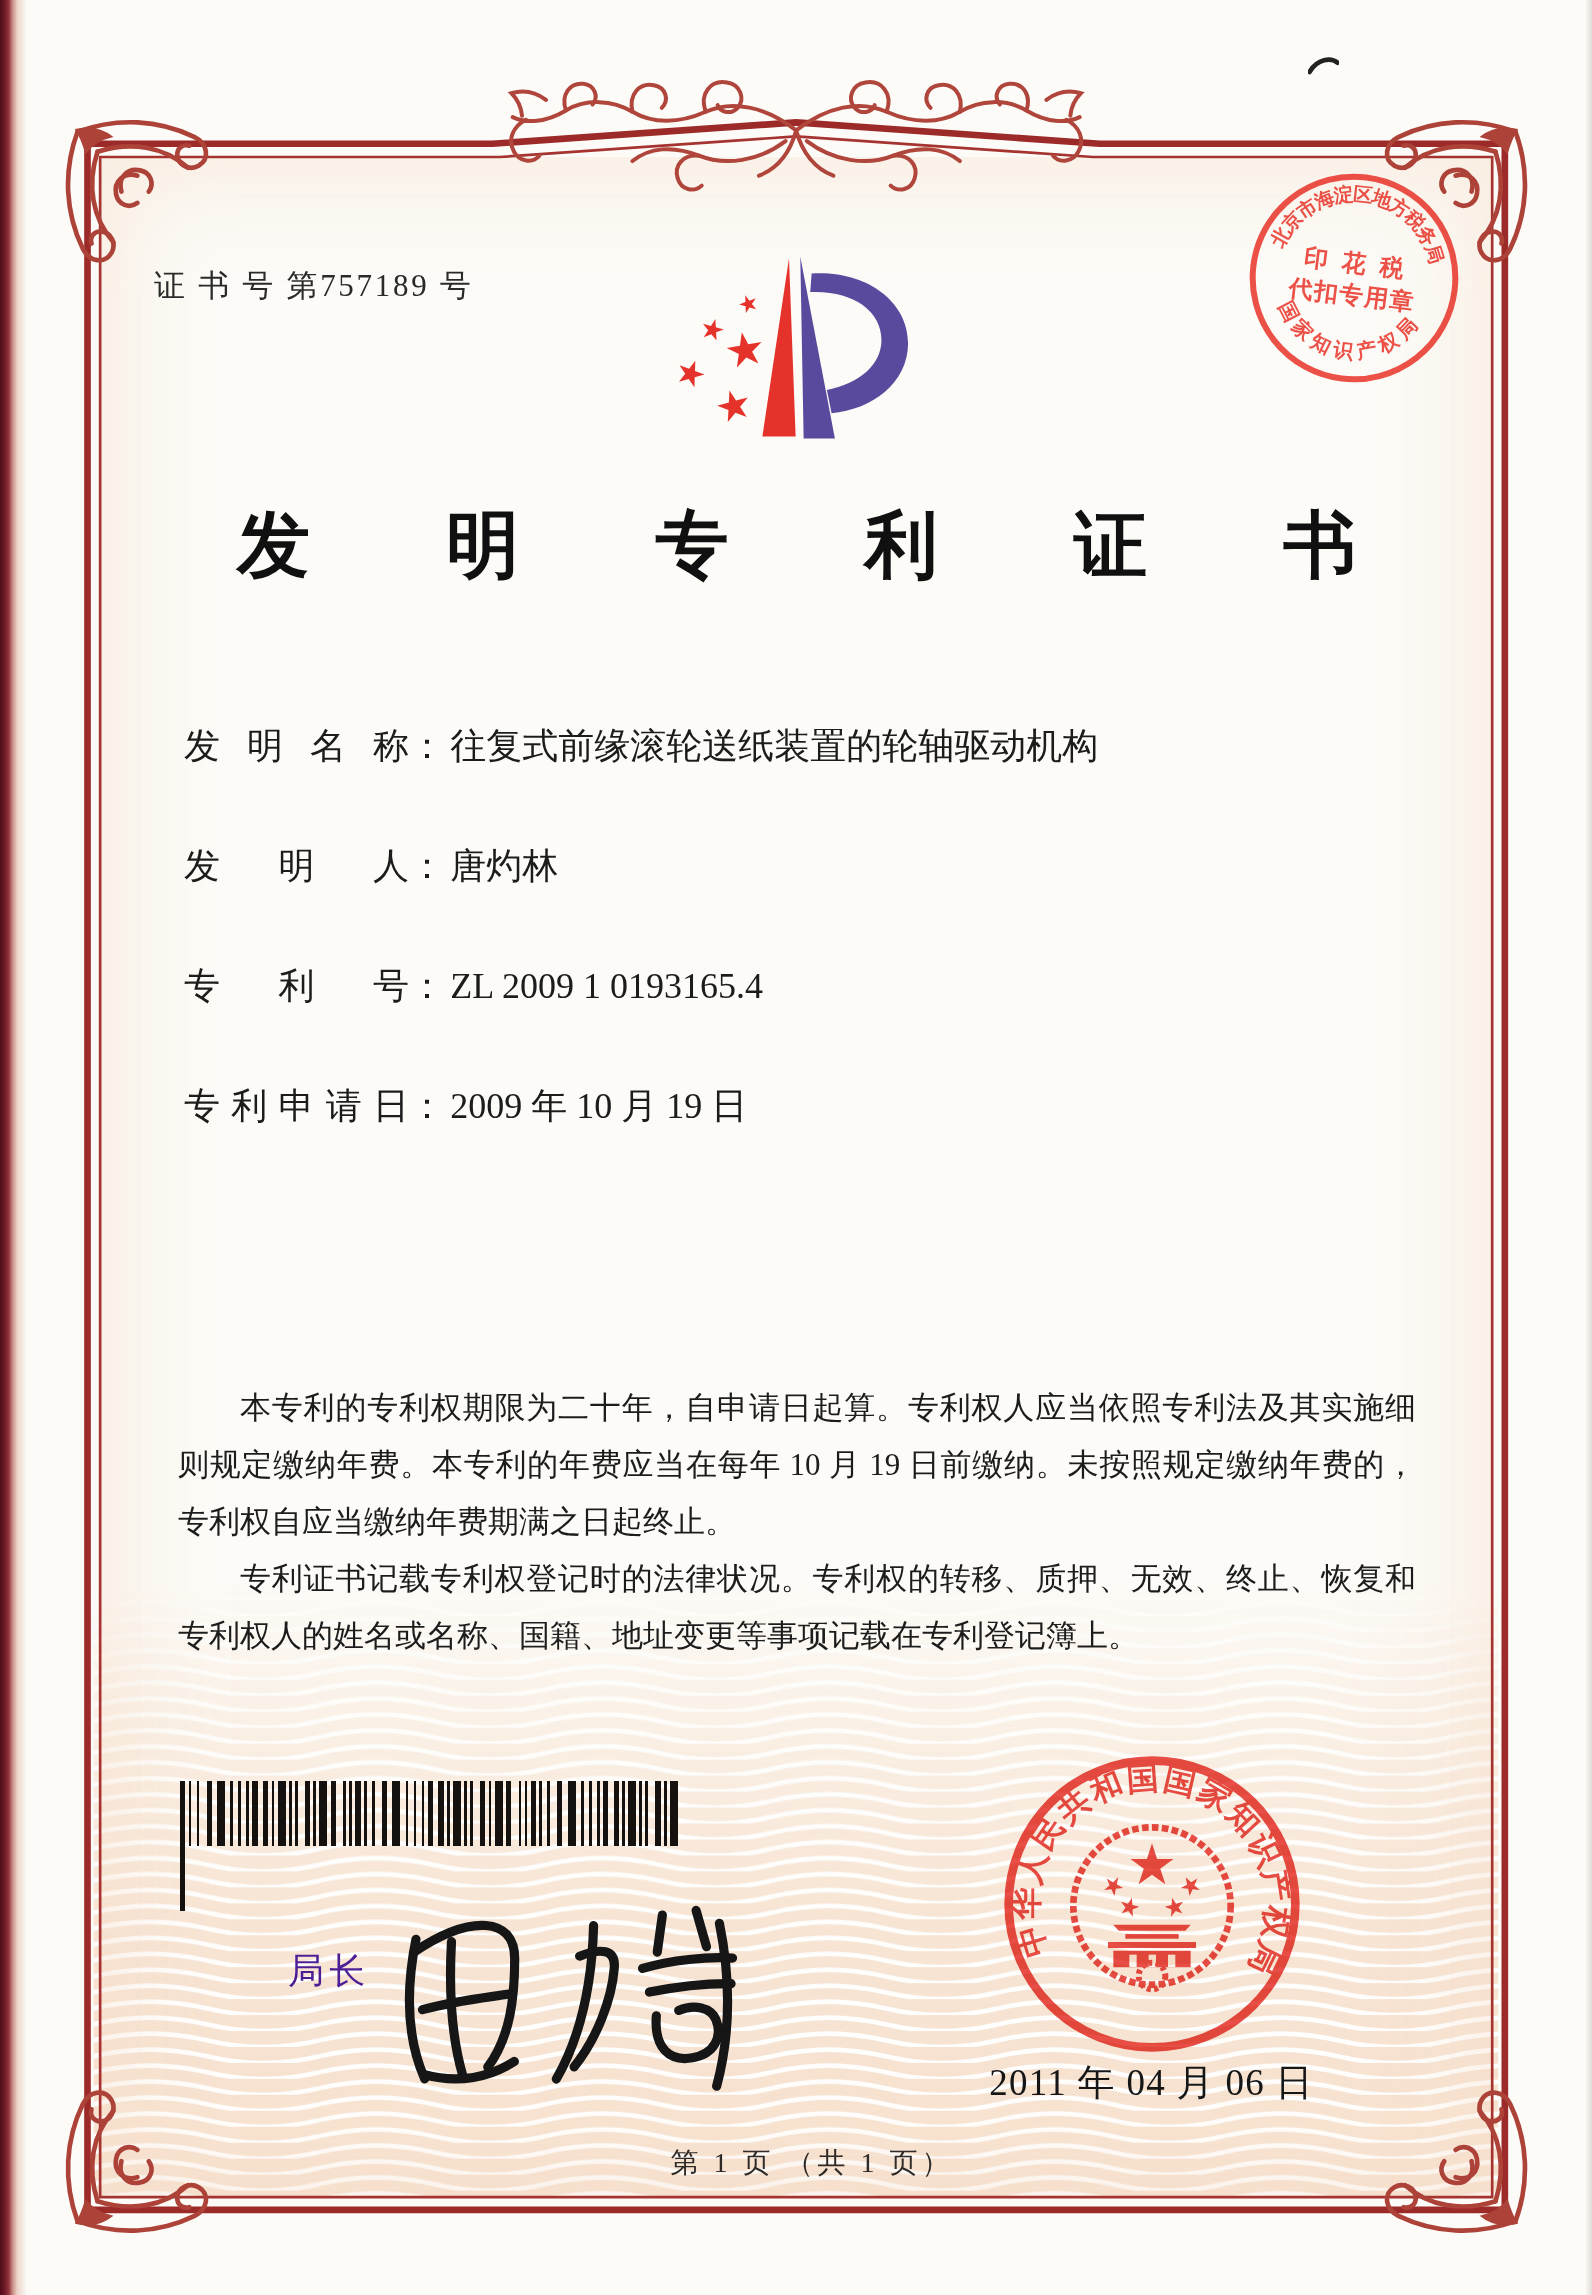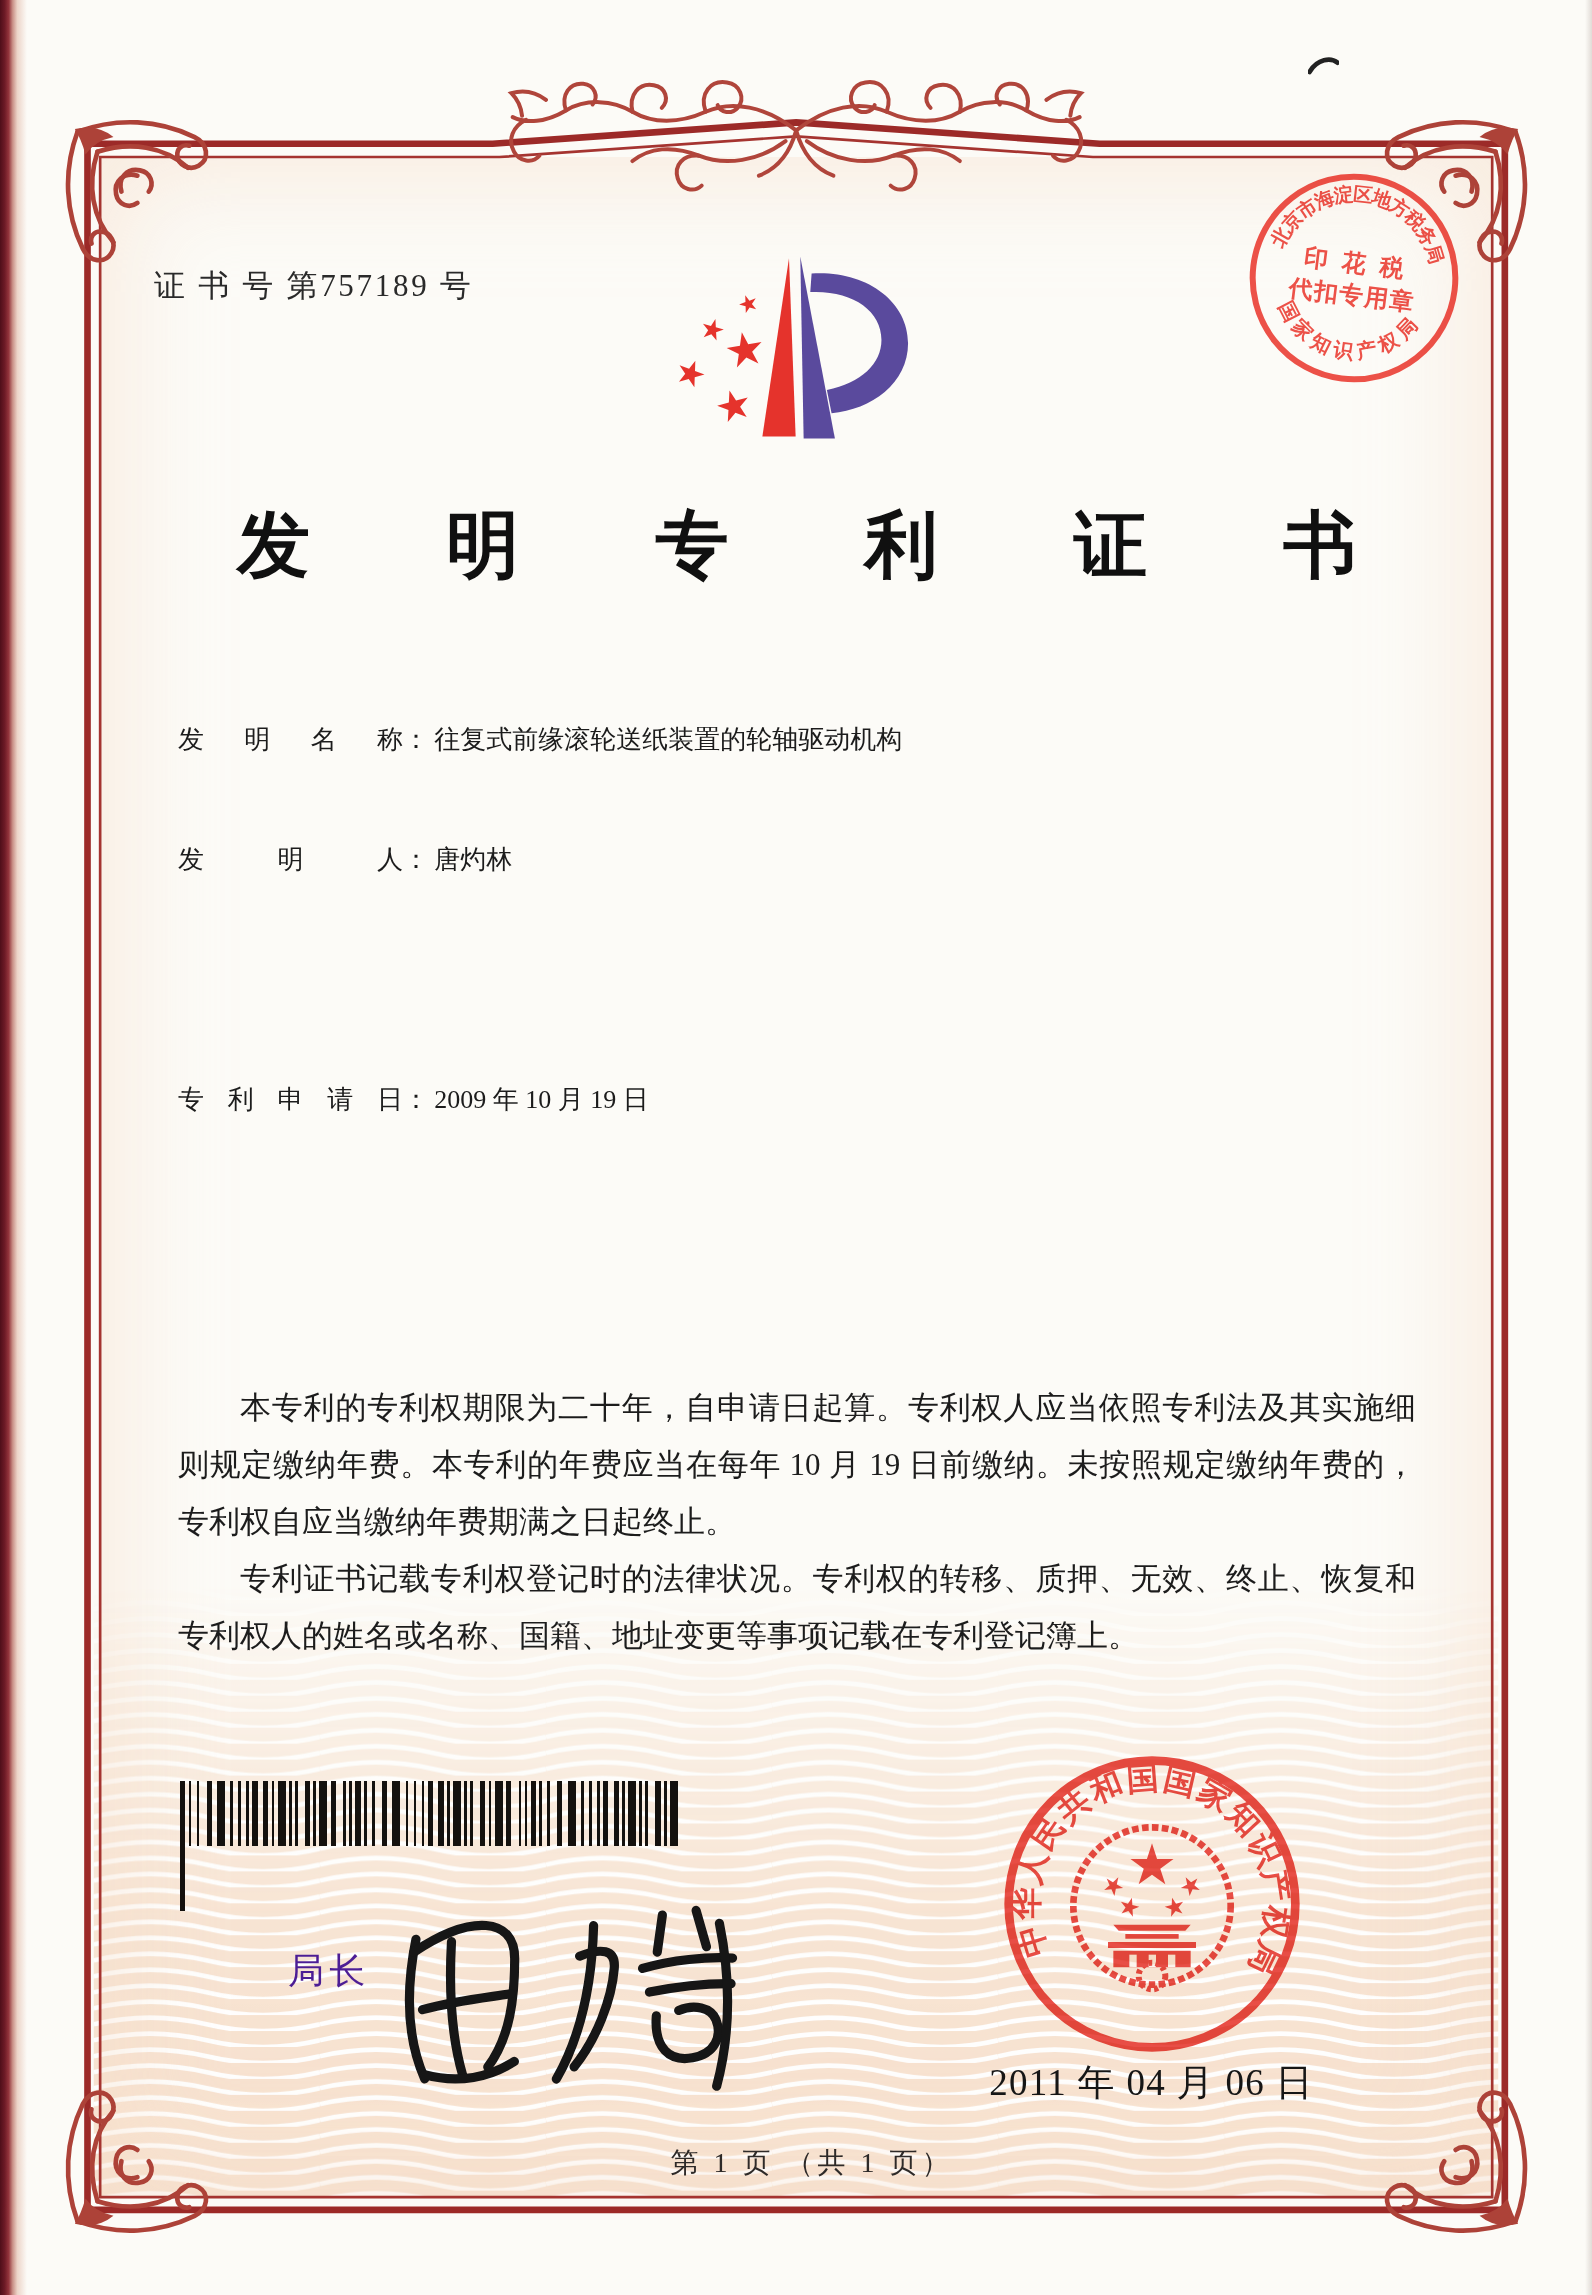--- a/index.html
+++ b/index.html
@@ -11,21 +11,21 @@
     background:linear-gradient(90deg,#4e0e19 0px,#6d1a26 4.7px,#93343c 8.7px,#c98f86 12.6px,#ecd4c8 17.3px,rgba(252,251,247,0) 27px);}
   .edge-right{right:0;top:0;bottom:0;width:8px;background:linear-gradient(270deg,rgba(110,85,75,.22),rgba(110,85,75,0));}
   .inner-tint{left:100px;top:157px;width:1392px;height:2041px;pointer-events:none;
     box-shadow:inset 0 0 100px 20px rgba(246,223,203,.55);}
   
   .cert-no{left:154px;top:265px;font-size:31px;letter-spacing:2.7px;color:#2a2a2a;}
   
   .title{left:0;right:0;top:497px;margin:0;text-align:center;font-size:73px;font-weight:bold;
          letter-spacing:59px;text-indent:59px;color:#101010;}
   
-  .field{left:178px;font-size:26px;white-space:nowrap;}
+  .field{left:184px;font-size:36px;white-space:nowrap;}
   .flabel{display:inline-block;width:225px;text-align:justify;text-align-last:justify;vertical-align:bottom;}
   .fcolon{display:inline-block;}
   .fvalue{padding-left:5.3px;}
   
   .body-text{left:178px;top:1379px;width:1238px;font-size:31px;line-height:57px;text-align:justify;}
   .body-text p{margin:0;text-indent:2em;}
   
   .barcode{left:180px;top:1781px;width:509px;height:65px;font-size:0;}
   .barcode b{display:inline-block;height:100%;background:#14110e;vertical-align:top;}
   
@@ -143,20 +143,23 @@
   </svg>
 
   <h1 class="abs title">发 明 专 利 证 书</h1>
 
   <div class="abs field" style="top:722px">
     <span class="flabel">发明名称</span><span class="fcolon">：</span><span class="fvalue">往复式前缘滚轮送纸装置的轮轴驱动机构</span>
   </div>
   <div class="abs field" style="top:842px">
     <span class="flabel">发明人</span><span class="fcolon">：</span><span class="fvalue">唐灼林</span>
   </div>
+  <div class="abs field" style="top:962px">
+    <span class="flabel">专利号</span><span class="fcolon">：</span><span class="fvalue">ZL 2009 1 0193165.4</span>
+  </div>
   <div class="abs field" style="top:1082px">
     <span class="flabel">专利申请日</span><span class="fcolon">：</span><span class="fvalue">2009 年 10 月 19 日</span>
   </div>
 
   <div class="abs body-text">
     <p>本专利的专利权期限为二十年，自申请日起算。专利权人应当依照专利法及其实施细则规定缴纳年费。本专利的年费应当在每年 10 月 19 日前缴纳。未按照规定缴纳年费的，专利权自应当缴纳年费期满之日起终止。</p>
     <p>专利证书记载专利权登记时的法律状况。专利权的转移、质押、无效、终止、恢复和专利权人的姓名或名称、国籍、地址变更等事项记载在专利登记簿上。</p>
   </div>
 
   <div class="abs barcode"><b style="width: 5.3px; margin-right: 3.3px;"></b><b style="width: 2.7px; margin-right: 5.3px;"></b><b style="width: 2.7px; margin-right: 7.3px;"></b><b style="width: 5.3px; margin-right: 5.3px;"></b><b style="width: 8px; margin-right: 5.3px;"></b><b style="width: 2.7px; margin-right: 5.3px;"></b><b style="width: 2.7px; margin-right: 5.3px;"></b><b style="width: 2.7px; margin-right: 3.3px;"></b><b style="width: 5.3px; margin-right: 5.3px;"></b><b style="width: 5.3px; margin-right: 3.3px;"></b><b style="width: 2.7px; margin-right: 3.3px;"></b><b style="width: 8px; margin-right: 3.3px;"></b><b style="width: 2.7px; margin-right: 3.3px;"></b><b style="width: 2.7px; margin-right: 7.3px;"></b><b style="width: 5.3px; margin-right: 3.3px;"></b><b style="width: 2.7px; margin-right: 3.3px;"></b><b style="width: 8px; margin-right: 3.3px;"></b><b style="width: 5.3px; margin-right: 7.3px;"></b><b style="width: 2.7px; margin-right: 3.3px;"></b><b style="width: 2.7px; margin-right: 3.3px;"></b><b style="width: 5.3px; margin-right: 3.3px;"></b><b style="width: 2.7px; margin-right: 5.3px;"></b><b style="width: 2.7px; margin-right: 7.3px;"></b><b style="width: 5.3px; margin-right: 5.3px;"></b><b style="width: 8px; margin-right: 5.3px;"></b><b style="width: 2.7px; margin-right: 5.3px;"></b><b style="width: 2.7px; margin-right: 5.3px;"></b><b style="width: 2.7px; margin-right: 3.3px;"></b><b style="width: 5.3px; margin-right: 5.3px;"></b><b style="width: 5.3px; margin-right: 3.3px;"></b><b style="width: 2.7px; margin-right: 3.3px;"></b><b style="width: 8px; margin-right: 3.3px;"></b><b style="width: 2.7px; margin-right: 3.3px;"></b><b style="width: 2.7px; margin-right: 7.3px;"></b><b style="width: 5.3px; margin-right: 3.3px;"></b><b style="width: 2.7px; margin-right: 3.3px;"></b><b style="width: 8px; margin-right: 3.3px;"></b><b style="width: 5.3px; margin-right: 7.3px;"></b><b style="width: 2.7px; margin-right: 3.3px;"></b><b style="width: 2.7px; margin-right: 3.3px;"></b><b style="width: 5.3px; margin-right: 3.3px;"></b><b style="width: 2.7px; margin-right: 5.3px;"></b><b style="width: 2.7px; margin-right: 7.3px;"></b><b style="width: 5.3px; margin-right: 5.3px;"></b><b style="width: 8px; margin-right: 5.3px;"></b><b style="width: 2.7px; margin-right: 5.3px;"></b><b style="width: 2.7px; margin-right: 5.3px;"></b><b style="width: 2.7px; margin-right: 3.3px;"></b><b style="width: 5.3px; margin-right: 5.3px;"></b><b style="width: 5.3px; margin-right: 3.3px;"></b><b style="width: 2.7px; margin-right: 3.3px;"></b><b style="width: 8px; margin-right: 3.3px;"></b><b style="width: 2.7px; margin-right: 3.3px;"></b><b style="width: 2.7px; margin-right: 7.3px;"></b><b style="width: 5.3px; margin-right: 3.3px;"></b><b style="width: 2.7px; margin-right: 3.3px;"></b><b style="width: 8px; margin-right: 3.3px;"></b><b style="width: 5.3px; margin-right: 7.3px;"></b></div>

